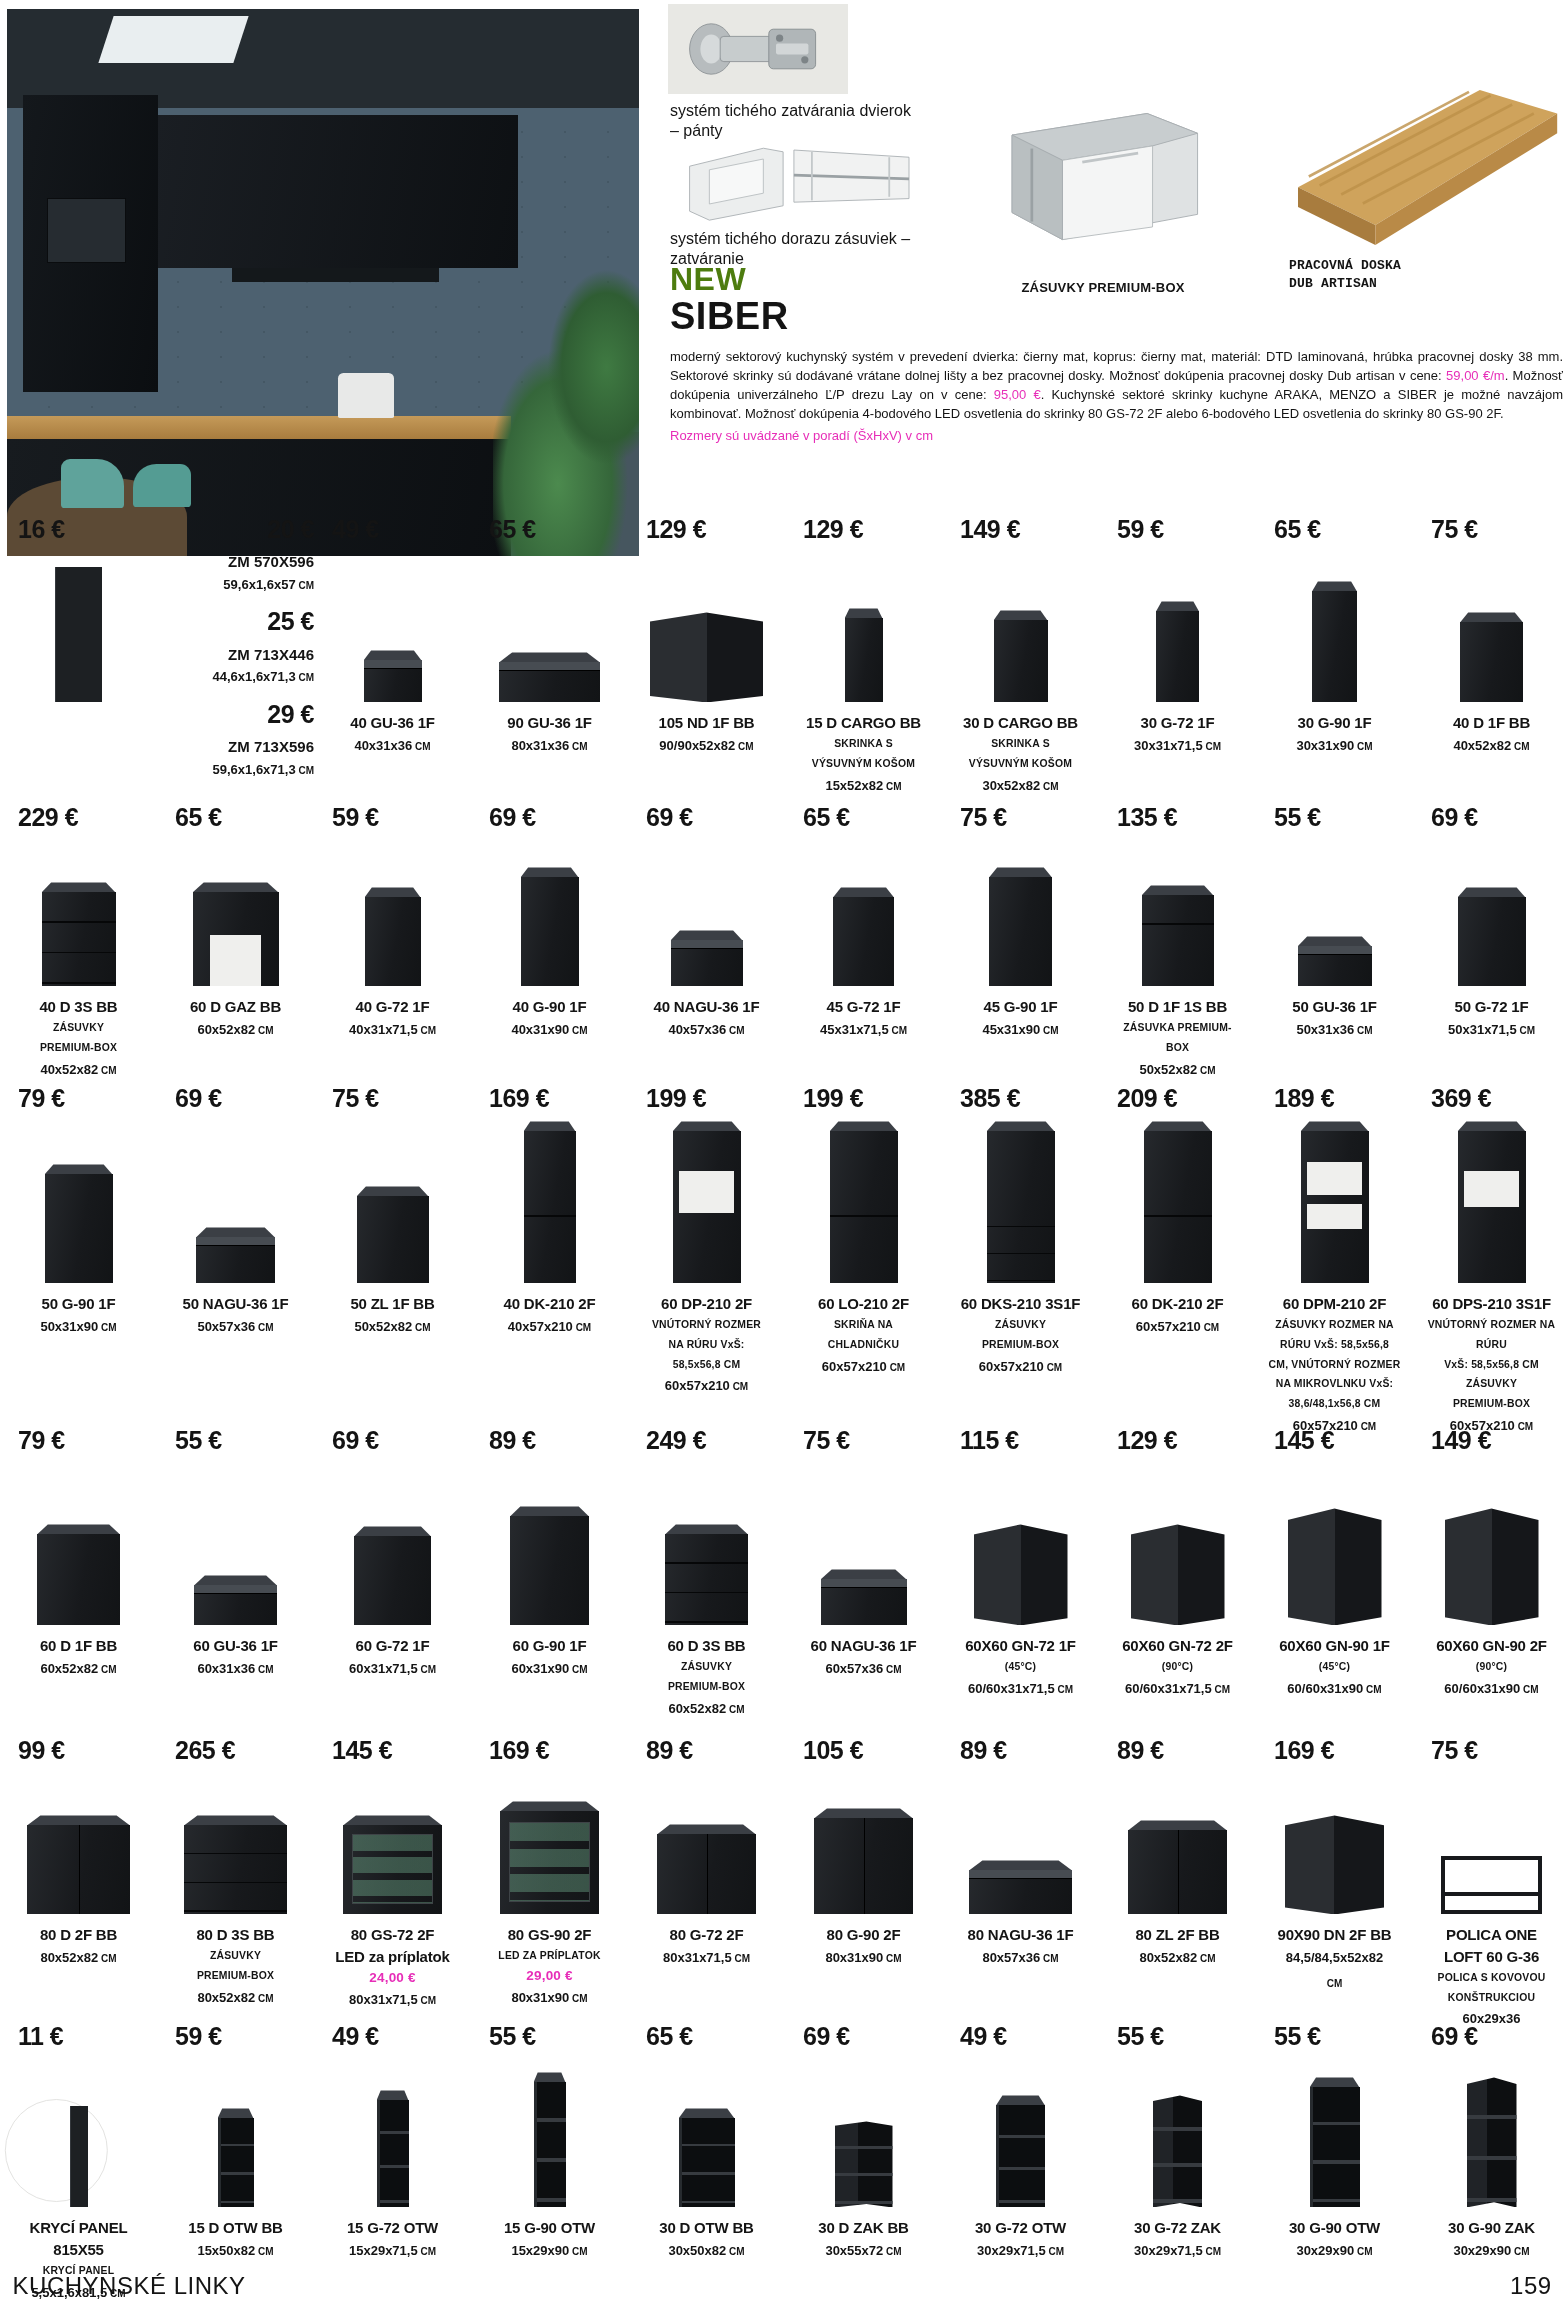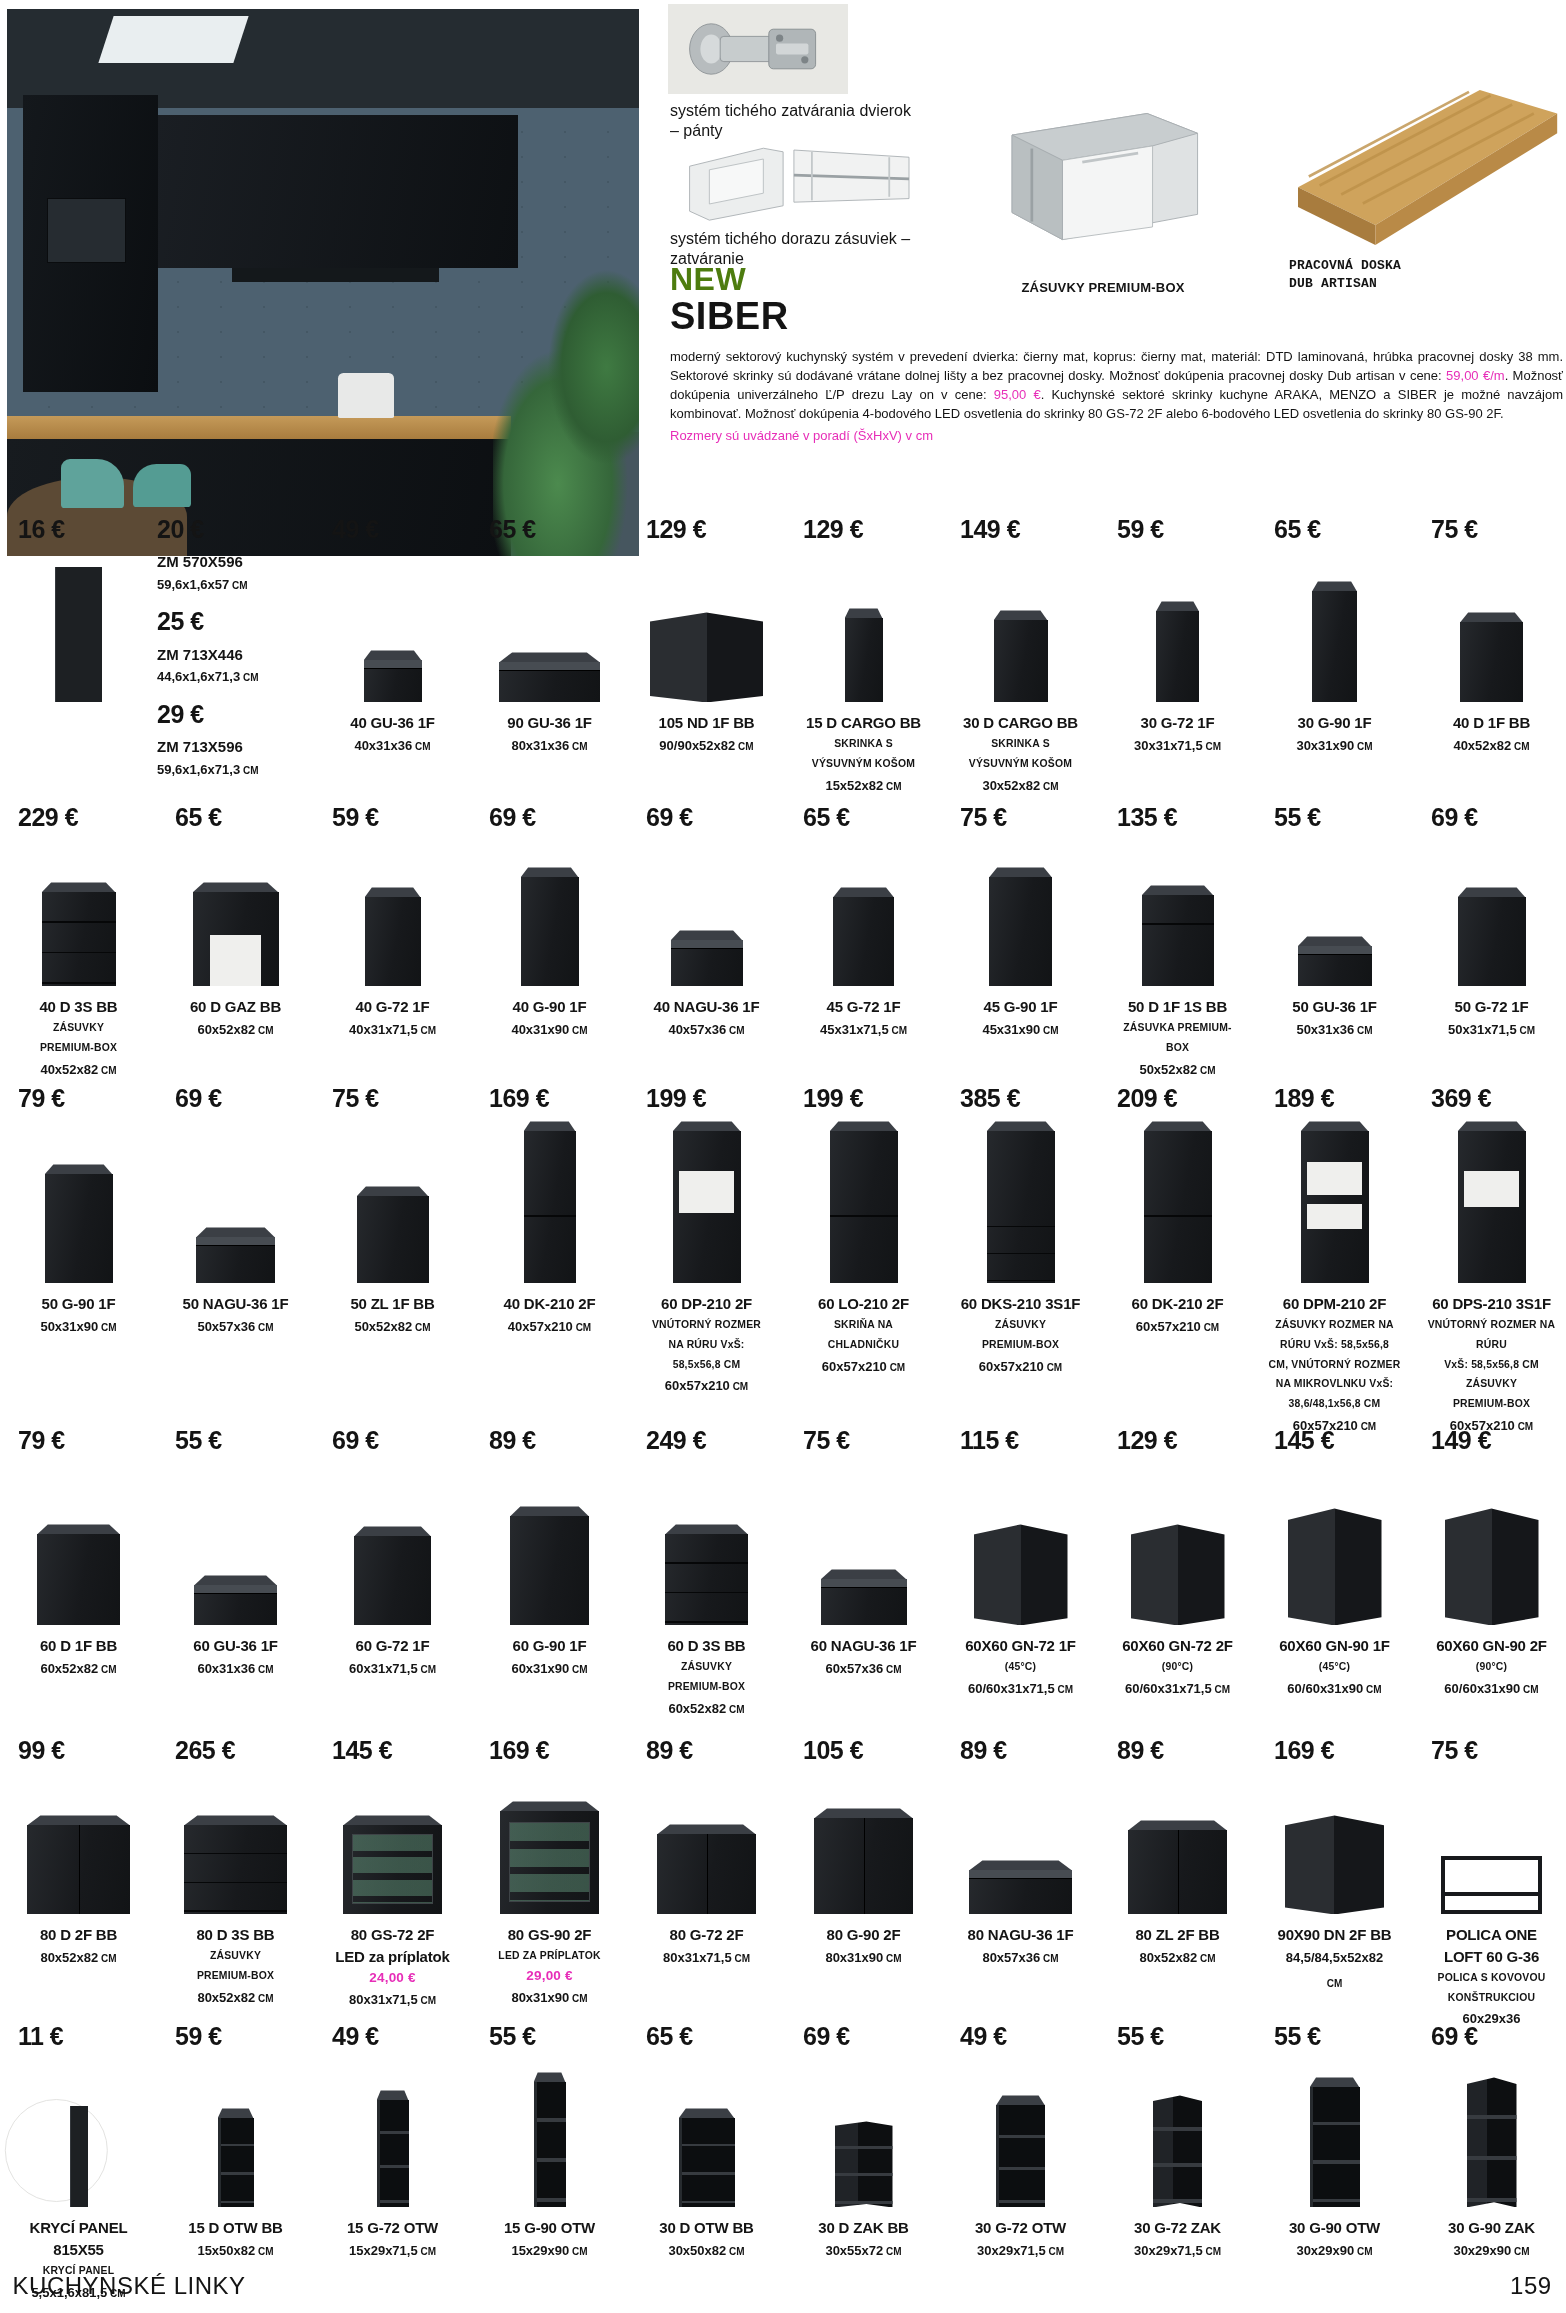--- a/index.html
+++ b/index.html
@@ -22,21 +22,21 @@
   .cell{position:relative;overflow:visible;}
   .price{font-size:25px;font-weight:bold;padding-left:18px;height:36px;letter-spacing:-0.5px;}
   .imgwrap{display:flex;align-items:flex-end;justify-content:center;position:relative;}
   .names{text-align:center;font-weight:bold;padding-top:6.3px;}
   .pname{font-size:15px;line-height:1.45;letter-spacing:-0.2px;}
   .sub{font-size:10.4px;line-height:1.9;letter-spacing:0.2px;}
   .sub.big{font-size:13.5px;line-height:1.5;}
   .dims{font-size:13px;line-height:1.9;}
   .cm{font-size:10px;}
   
-  .stackblock{text-align:left;margin-bottom:11.7px;}
+  .stackblock{text-align:right;margin-bottom:11.7px;}
   .sprice{font-size:25px;font-weight:bold;letter-spacing:-0.5px;margin-bottom:7.2px;}
   .sname{font-size:15px;font-weight:bold;line-height:1.5;}
   .sdims{font-size:13px;font-weight:bold;line-height:1.7;}
   
   .cab{position:relative;display:flex;flex-direction:column;margin-bottom:3.6px;}
   .cab .top{height:10px;background:#3b3f45;clip-path:polygon(13% 0,87% 0,100% 100%,0 100%);}
   .cab .front{flex:1;background:linear-gradient(100deg,#26292d 0%,#17191c 55%,#121416 100%);position:relative;}
   .vline{position:absolute;left:50%;top:0;bottom:0;width:0.9px;background:#000;}
   .hline{position:absolute;left:0;right:0;height:1.8px;background:#060708;}
   .hlines{position:absolute;inset:0;background:repeating-linear-gradient(180deg,transparent 0 31%,#060708 31% 32.5%);}

